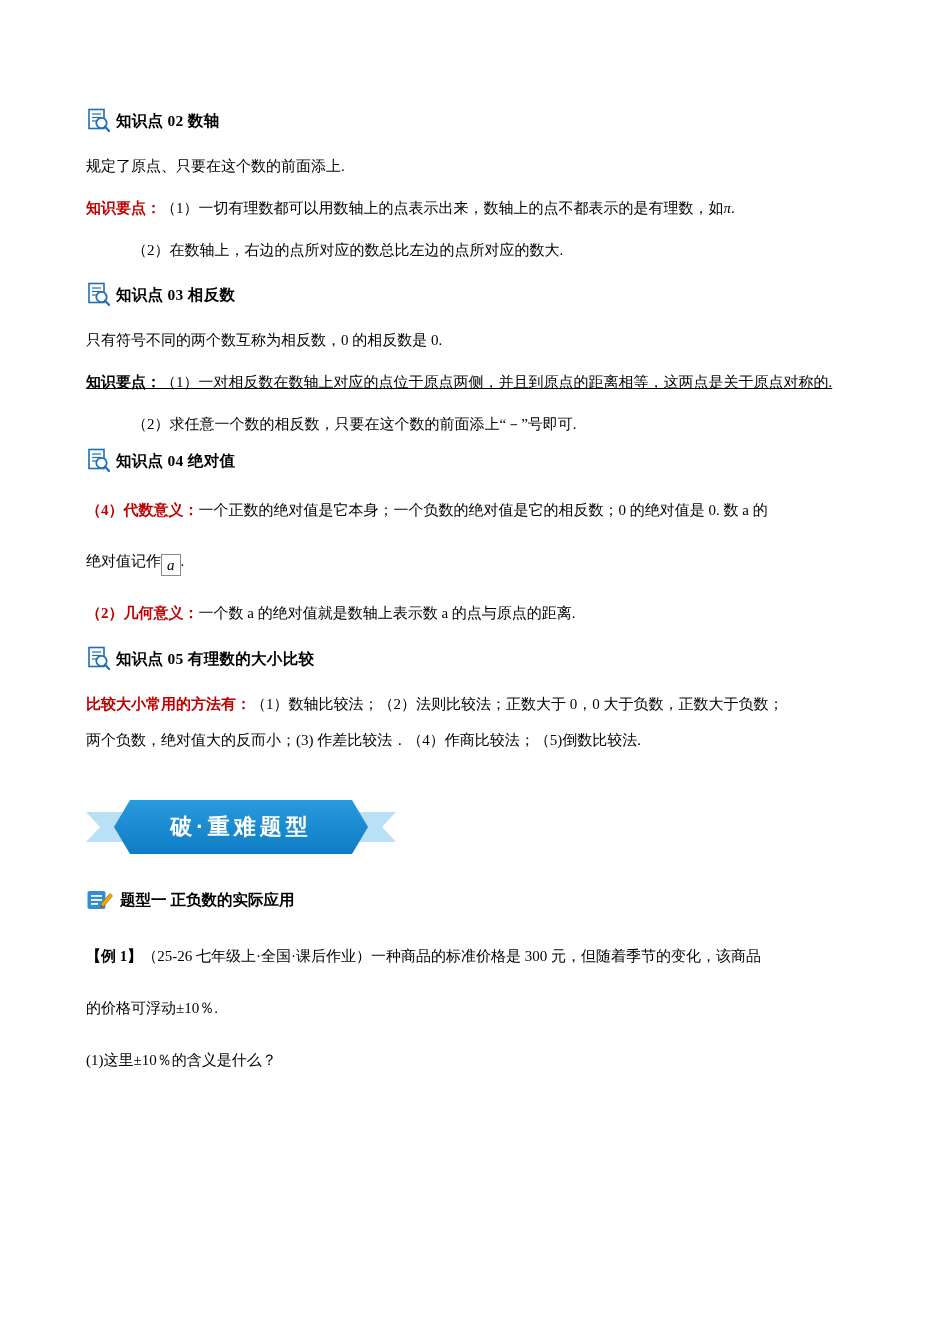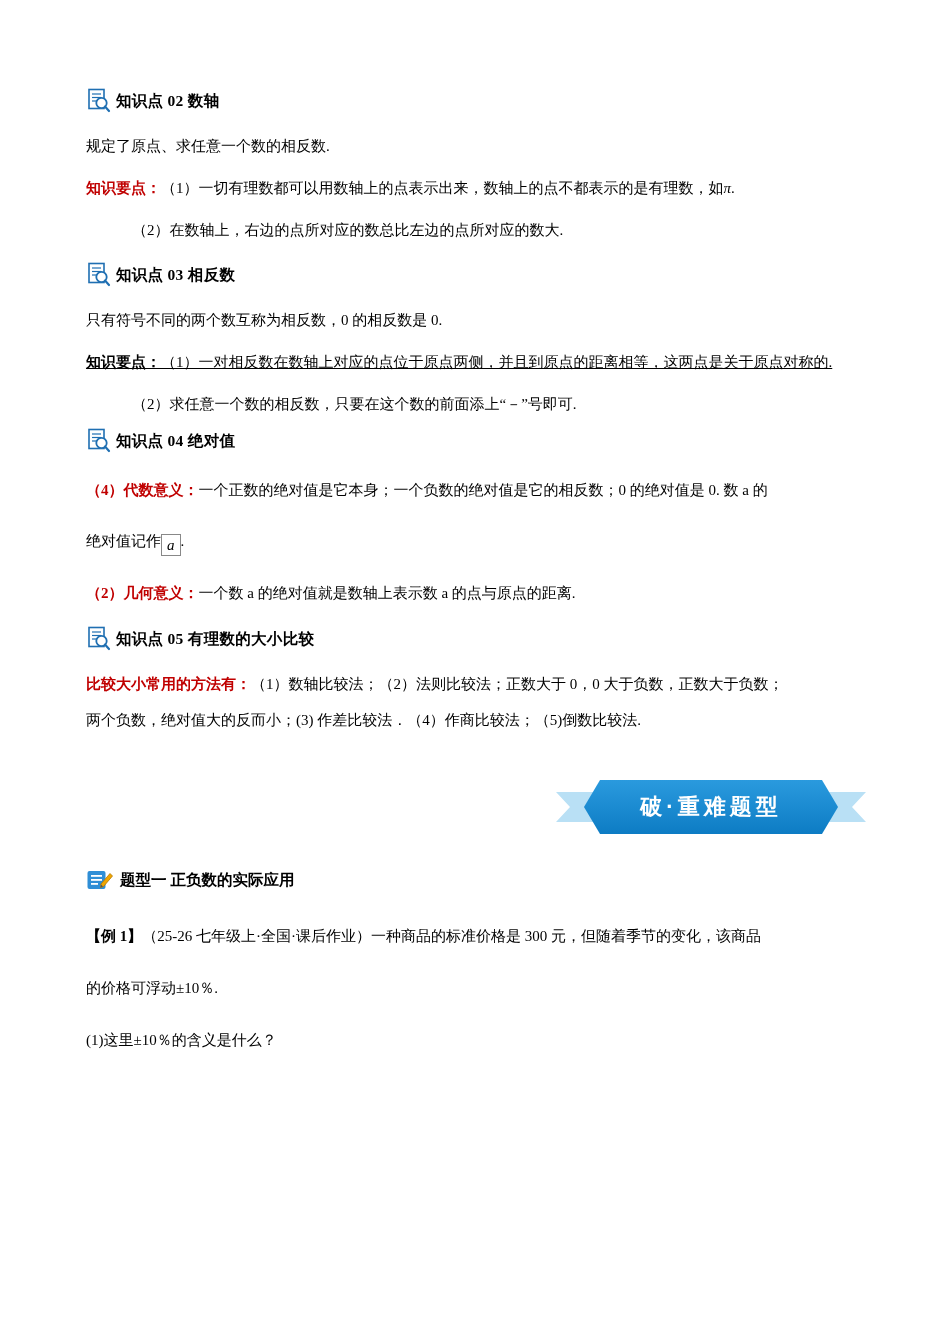--- a/index.html
+++ b/index.html
@@ -18,21 +18,21 @@
   .page {
     position: relative;
     width: 950px;
     height: 1344px;
     padding: 0;
     box-sizing: border-box;
   }
   .content {
     position: absolute;
     left: 86px;
-    top: 88px;
+    top: 108px;
     width: 780px;
   }
 
   
   .kp-head {
     display: flex;
     align-items: center;
     margin: 0 0 14px 0;
     height: 26px;
   }
@@ -79,21 +79,21 @@
   }
   .pi-box {
     font-style: italic;
     font-family: "Liberation Serif", serif;
   }
 
   
   .banner-wrap {
     width: 100%;
     display: flex;
-    justify-content: flex-end;
+    justify-content: flex-start;
     margin: 42px 0 34px 0;
   }
   .banner {
     position: relative;
     width: 310px;
     height: 54px;
   }
   .banner .ribbon-left,
   .banner .ribbon-right {
     position: absolute;
@@ -168,21 +168,21 @@
           <line x1="6" y1="6" x2="15" y2="6" stroke="#1f6fb2" stroke-width="1.2"></line>
           <line x1="6" y1="9.5" x2="15" y2="9.5" stroke="#1f6fb2" stroke-width="1.2"></line>
           <line x1="6" y1="13" x2="12" y2="13" stroke="#1f6fb2" stroke-width="1.2"></line>
           <circle cx="15.5" cy="15" r="5.2" fill="#ffffff" stroke="#1f6fb2" stroke-width="1.8"></circle>
           <line x1="19" y1="18.6" x2="23" y2="23" stroke="#1f6fb2" stroke-width="2.2" stroke-linecap="round"></line>
         </svg>
       </span>
       <span class="kp-title">知识点 02  数轴</span>
     </div>
 
-    <p class="txt">规定了原点、求任意一个数的相反数.</p>
+    <p class="txt">规定了原点、只要在这个数的前面添上.</p>
 
     <p class="txt">
       <span class="bold red">知识要点：</span><span>（1）一切有理数都可以用数轴上的点表示出来，数轴上的点不都表示的是有理数，如</span><span class="pi-box">π</span><span>.</span>
     </p>
 
     <p class="txt"><span class="indent"></span><span>（2）在数轴上，右边的点所对应的数总比左边的点所对应的数大.</span></p>
 
     <div class="kp-head" style="margin-top:14px;">
       <span class="kp-icon">
         <svg width="26" height="26" viewBox="0 0 26 26" xmlns="http://www.w3.org/2000/svg">

